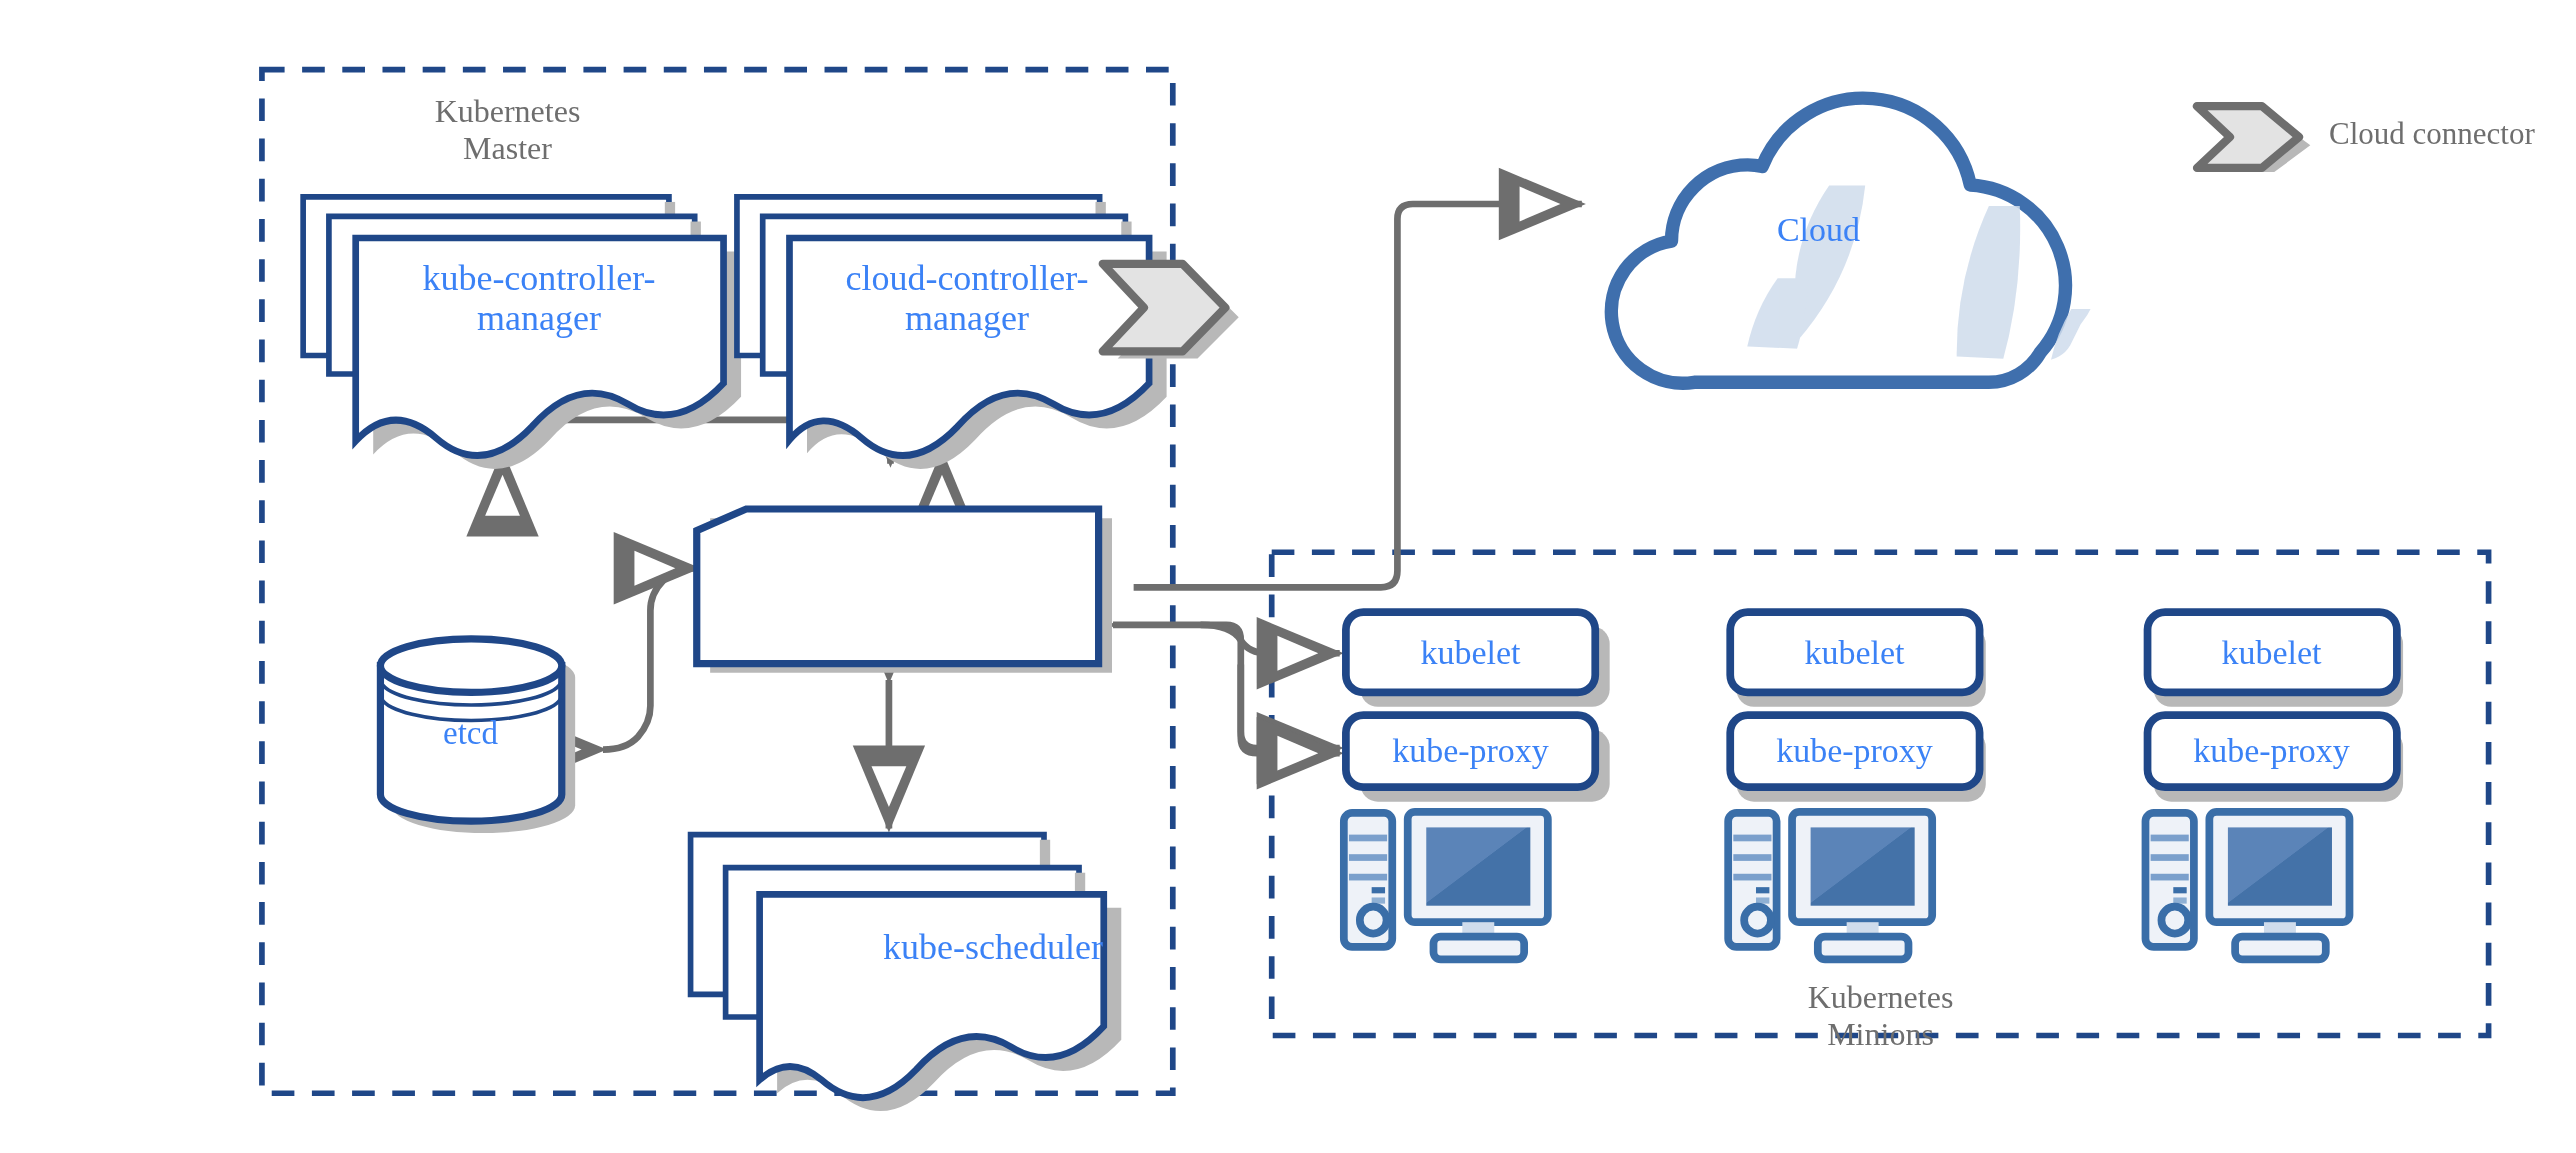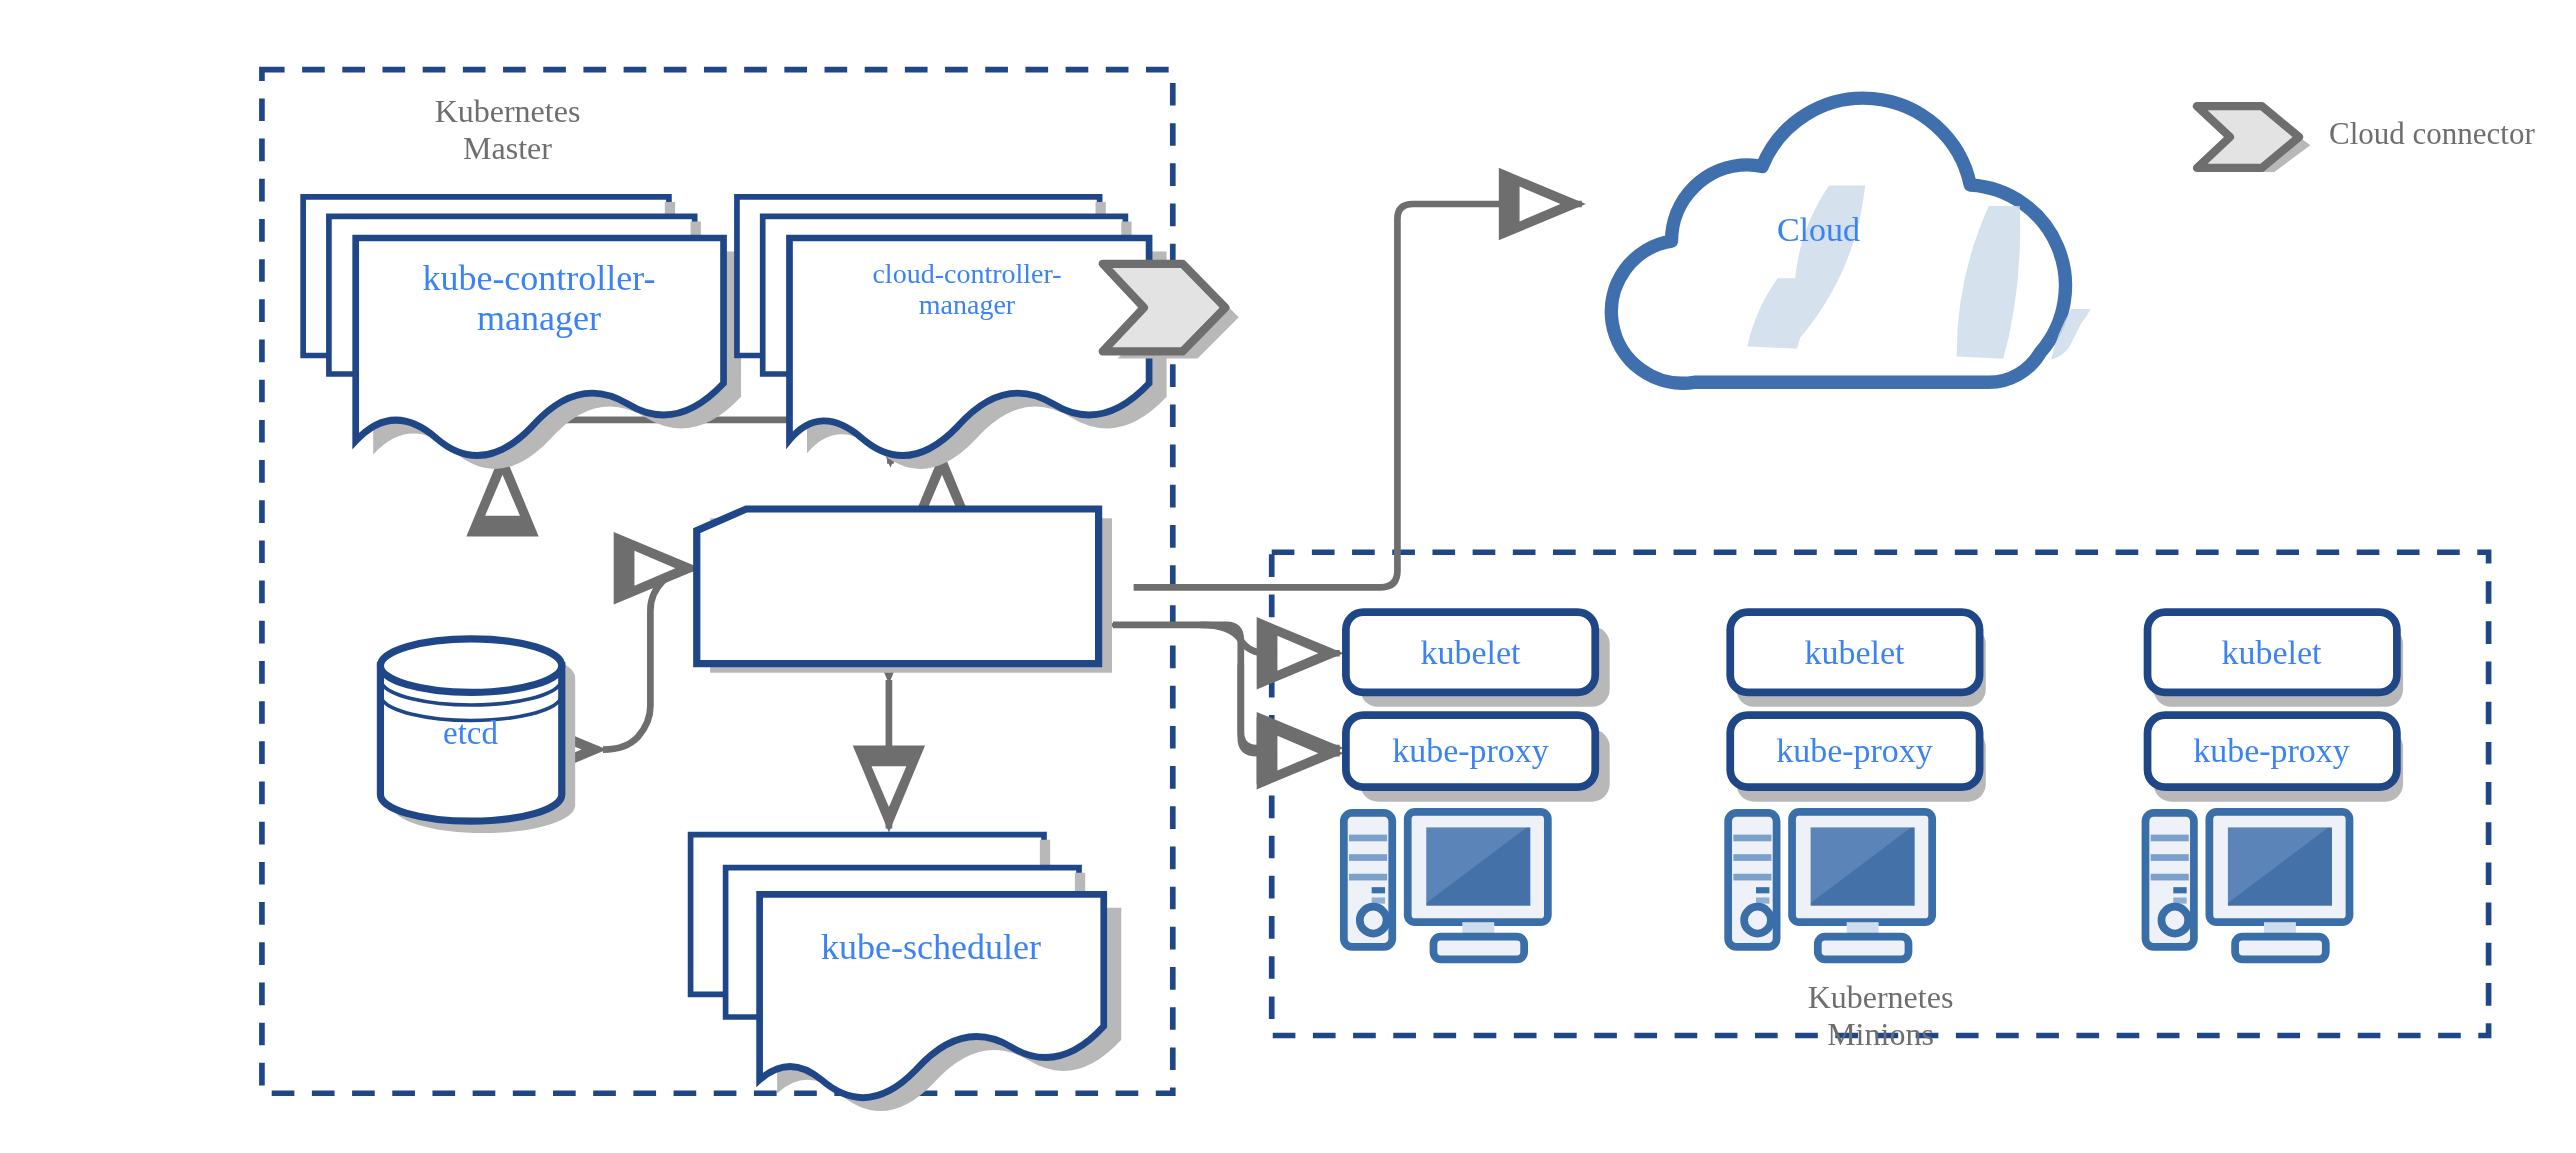--- a/index.html
+++ b/index.html
@@ -215,27 +215,27 @@
 
 <div class="glbl" style="left:363px;top:93px;width:289px;font-size:32px;">Kubernetes
 Master</div>
 
 <div class="glbl" style="left:1736px;top:979px;width:289px;font-size:32px;">Kubernetes
 Minions</div>
 
 <div class="lbl" style="left:355px;top:258px;width:368px;font-size:36px;">kube-controller-
 manager</div>
 
-<div class="lbl" style="left:783px;top:258px;width:368px;font-size:28px;">cloud-controller-
+<div class="lbl" style="left:783px;top:258px;width:368px;font-size:36px;">cloud-controller-
 manager</div>
 
 
 <div class="lbl" style="left:380px;top:715px;width:181px;font-size:33px;">etcd</div>
 
-<div class="lbl" style="left:759px;top:927px;width:344px;font-size:36px;">kube-scheduler</div>
+<div class="lbl" style="left:759px;top:927px;width:344px;font-size:36px;text-align:right;">kube-scheduler</div>
 
 <div class="lbl" style="left:1731px;top:211px;width:175px;font-size:34px;">Cloud</div>
 
 <div class="lbl" style="left:1346px;top:634px;width:249px;font-size:34px;">kubelet</div>
 <div class="lbl" style="left:1346px;top:732px;width:249px;font-size:34px;">kube-proxy</div>
 
 <div class="lbl" style="left:1730px;top:634px;width:249px;font-size:34px;">kubelet</div>
 <div class="lbl" style="left:1730px;top:732px;width:249px;font-size:34px;">kube-proxy</div>
 
 <div class="lbl" style="left:2147px;top:634px;width:249px;font-size:34px;">kubelet</div>

